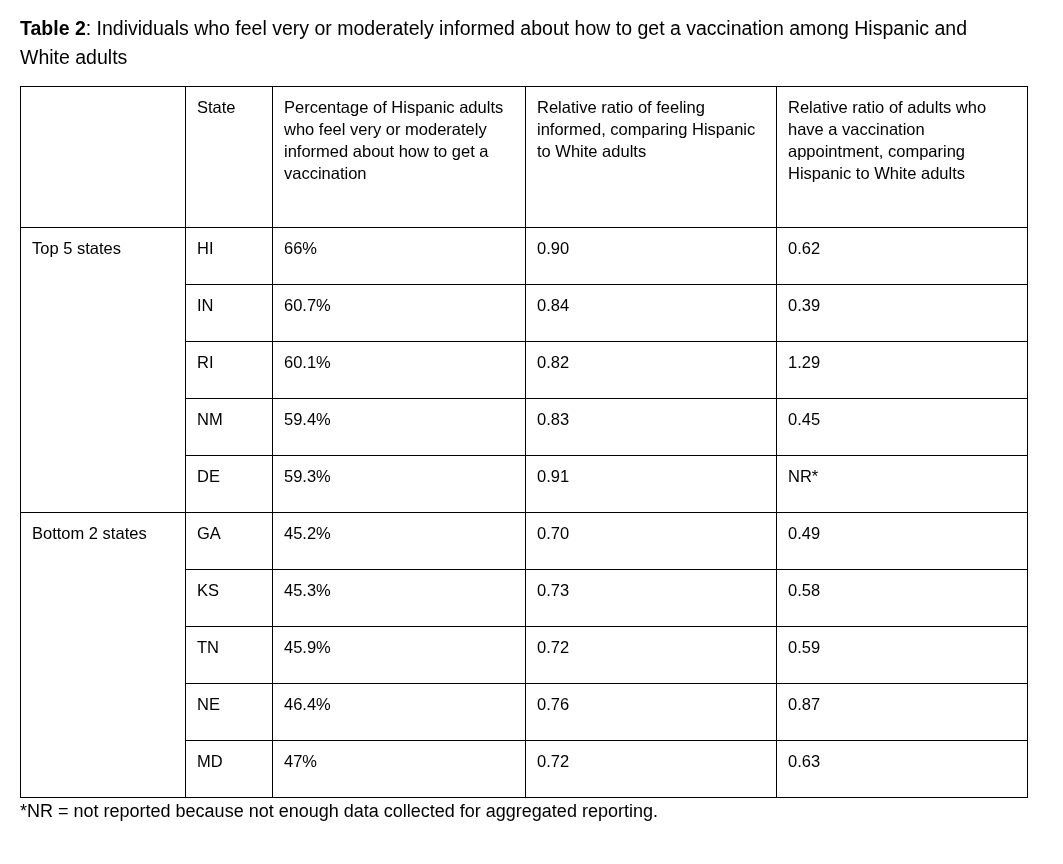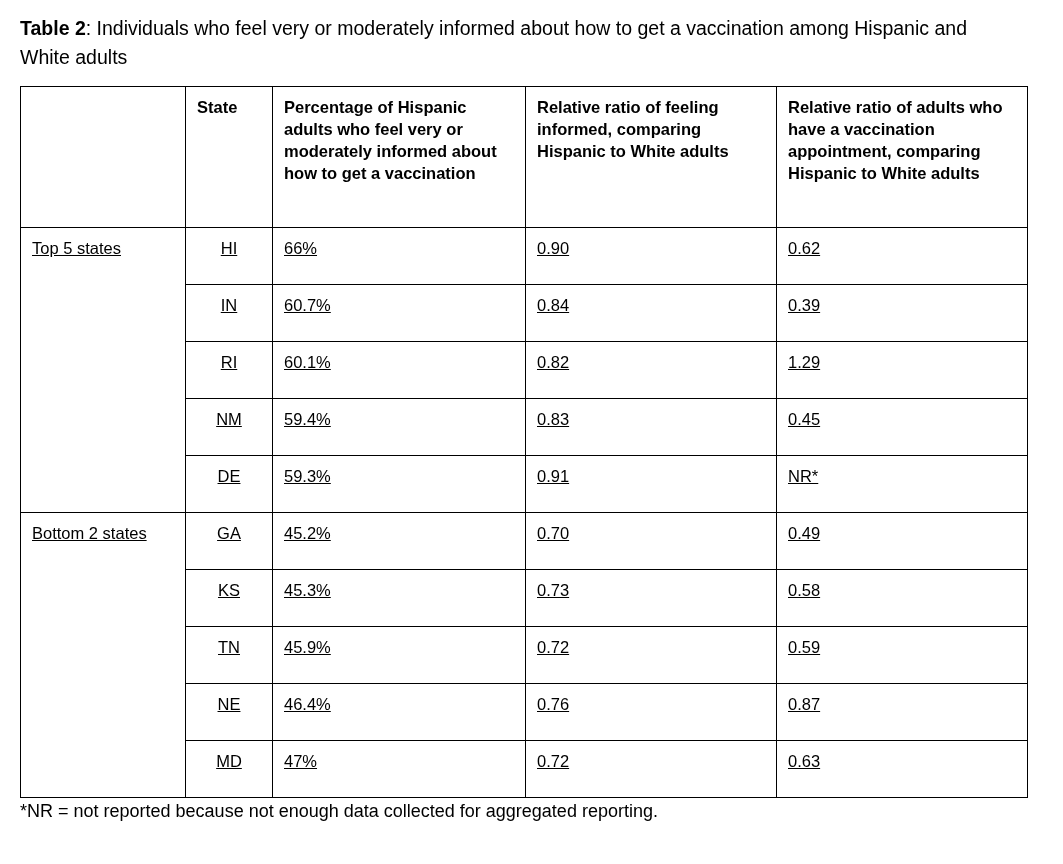--- a/index.html
+++ b/index.html
@@ -43,43 +43,41 @@
   table.t2 col.c-appt  { width: 251px; }
 
   table.t2 td {
     border: 1.6px solid #000000;
     padding: 9px 11px 9px 11px;
     vertical-align: top;
     line-height: 22px;
   }
   .hdr-cell {
     vertical-align: top;
-    font-weight: bold;
+    font-weight: normal;
   }
   .hdr-blank {
     border: 1.6px solid #000000;
   }
   td.group-cell {
     vertical-align: top;
     white-space: nowrap;
   }
   td.state-cell {
-    text-align: center;
     vertical-align: top;
   }
   td.num-cell {
     text-align: left;
     vertical-align: top;
   }
   .hdr-row td {
     height: 122px;
   }
   .data-row td {
     height: 38px;
-    text-decoration: underline;
   }
   .footnote {
     font-size: 18px;
     line-height: 26px;
     margin-top: 0;
   }
 </style>
 </head>
 <body>
 

